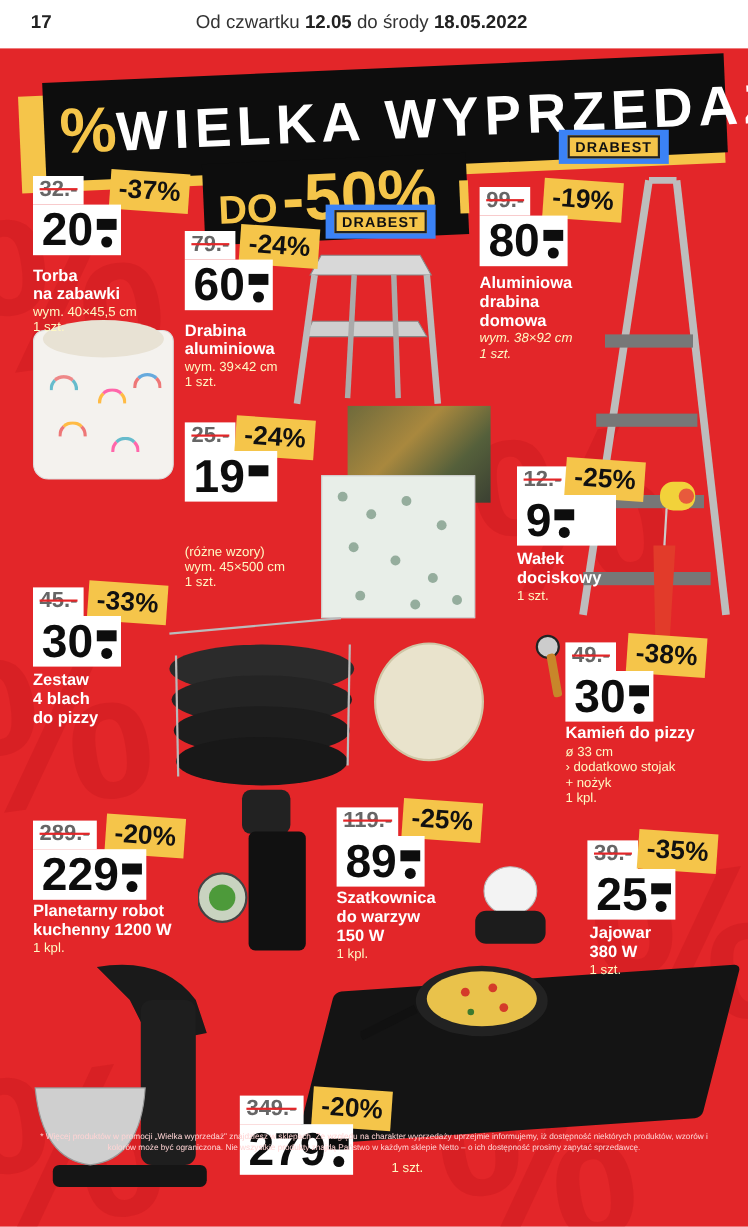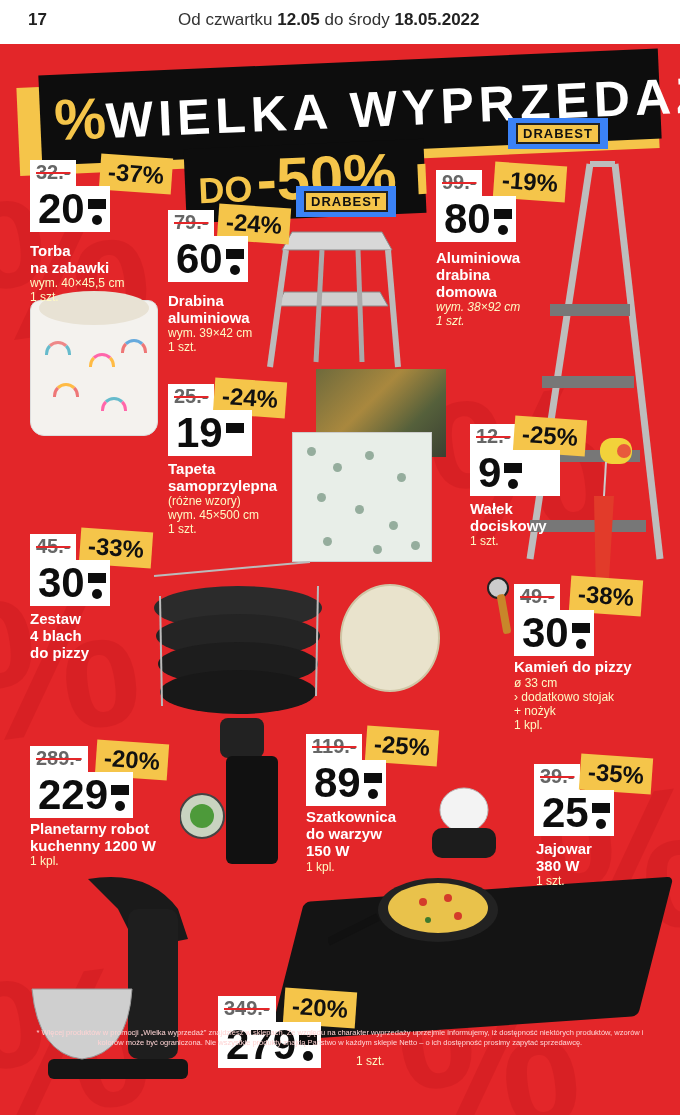--- a/index.html
+++ b/index.html
@@ -219,22 +219,20 @@
 drabina
 domowa</div>
   <div class="details" style="left:436px;top:256px;font-style:italic;">wym. 38×92 cm
 1 szt.</div>
 
   <div class="offer" style="left:168px;top:340px;">
     <div class="old-price">25.-</div>
     <div class="discount" style="left:46px;top:-4px;">-24%</div>
     <div class="new-price"><span>19</span><span class="dash"></span></div>
   </div>
-  <div class="title" style="left:168px;top:416px;">Tapeta
-samoprzylepna</div>
   <div class="details" style="left:168px;top:450px;">(różne wzory)
 wym. 45×500 cm
 1 szt.</div>
 
   <div class="offer" style="left:470px;top:380px;">
     <div class="old-price">12.-</div>
     <div class="discount" style="left:44px;top:-6px;">-25%</div>
     <div class="new-price" style="width:90px;"><span>9</span><span class="dash"></span><span class="dot"></span></div>
   </div>
   <div class="title" style="left:470px;top:456px;">Wałek

